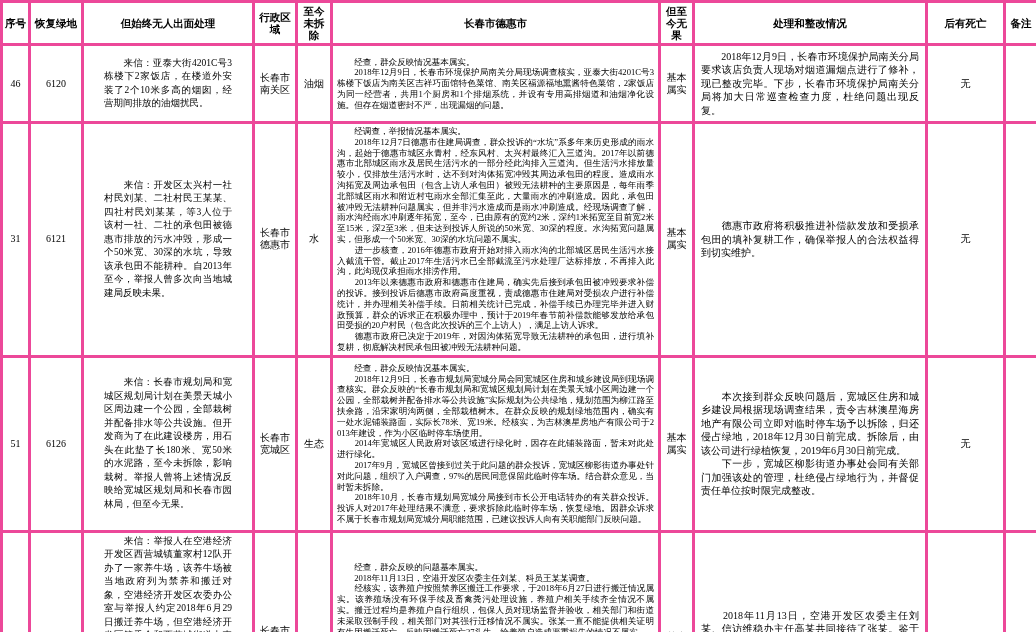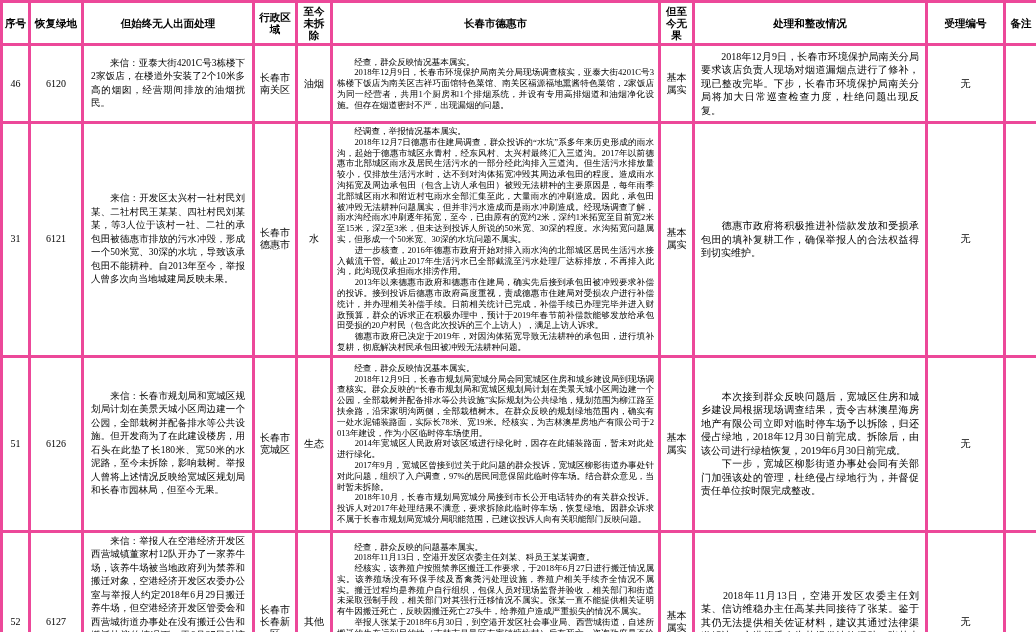--- a/index.html
+++ b/index.html
@@ -44,21 +44,21 @@
   td.txt { vertical-align: middle; }
   .pre {
     white-space: pre-wrap;
     text-align: justify;
     word-break: break-all;
   }
   td.problem .pre {
     font-size: 9.5px;
     line-height: 13.5px;
   }
-  td.problem { padding: 2px 7px; }
+  td.problem { padding: 2px 20px; }
   td.invest .pre {
     font-size: 8.6px;
     line-height: 10.8px;
   }
   td.invest { padding: 2px 4px; vertical-align: middle; }
   td.handle .pre {
     font-size: 10px;
     line-height: 13.5px;
   }
   td.handle { padding: 2px 6px; }
@@ -82,21 +82,21 @@
   <tbody>
     <tr class="header-row">
       <th>序号</th>
       <th>恢复绿地</th>
       <th>但始终无人出面处理</th>
       <th>行政区域</th>
       <th>至今未拆除</th>
       <th>长春市德惠市</th>
       <th>但至今无果</th>
       <th>处理和整改情况</th>
-      <th>受理编号</th>
+      <th>后有死亡</th>
       <th>备注</th>
     </tr>
 
     <tr class="row-46">
       <td class="center">46</td>
       <td class="center">6120</td>
       <td class="txt problem">
           <div class="pre">　　来信：亚泰大街4201C号3栋楼下2家饭店，在楼道外安装了2个10米多高的烟囱，经营期间排放的油烟扰民。</div>
         </td>
       <td class="center">长春市南关区</td>

